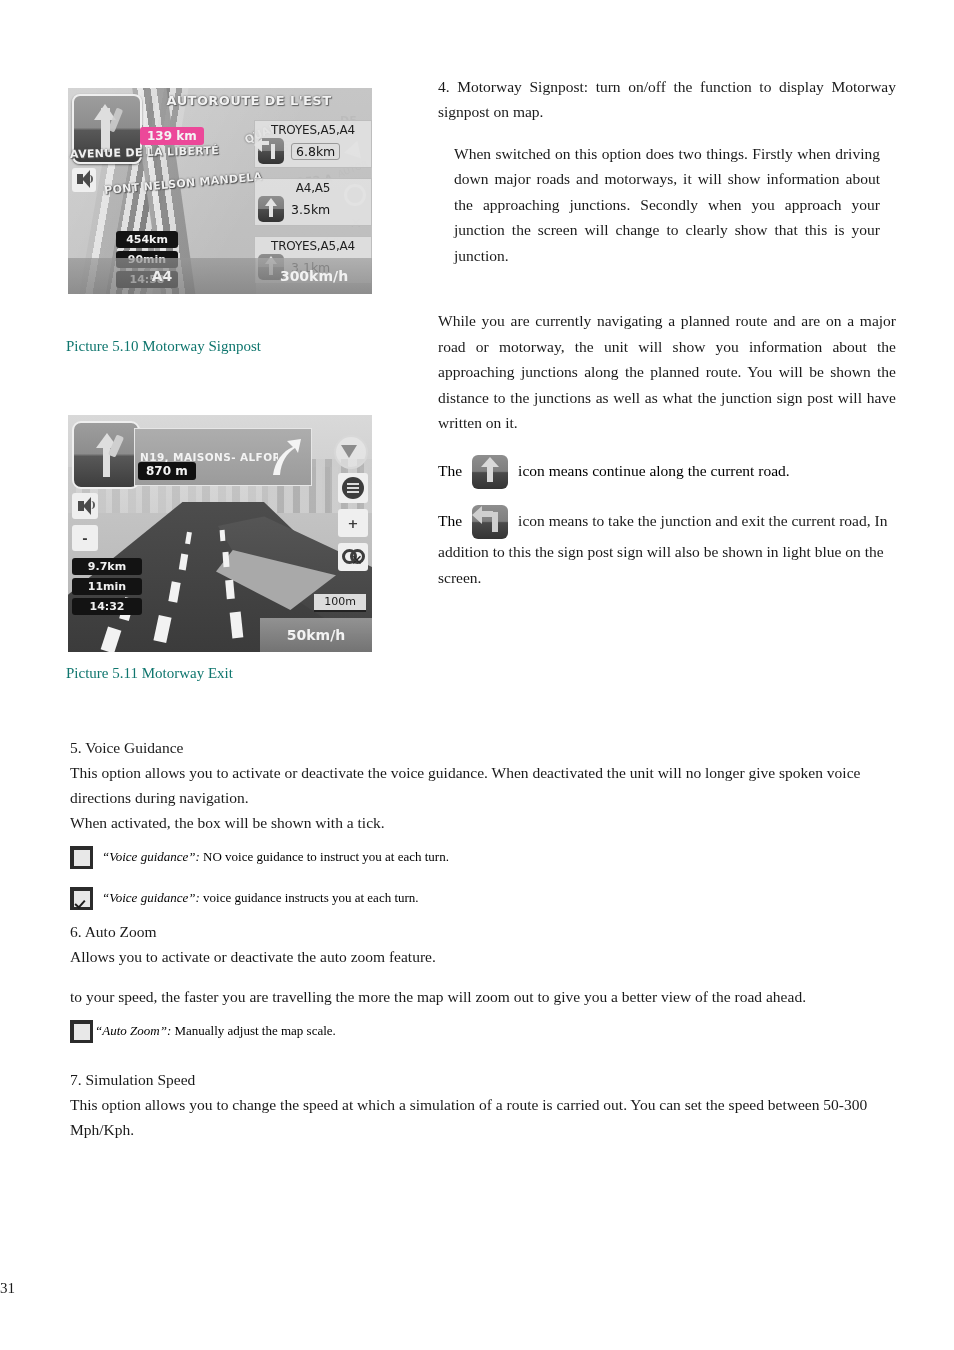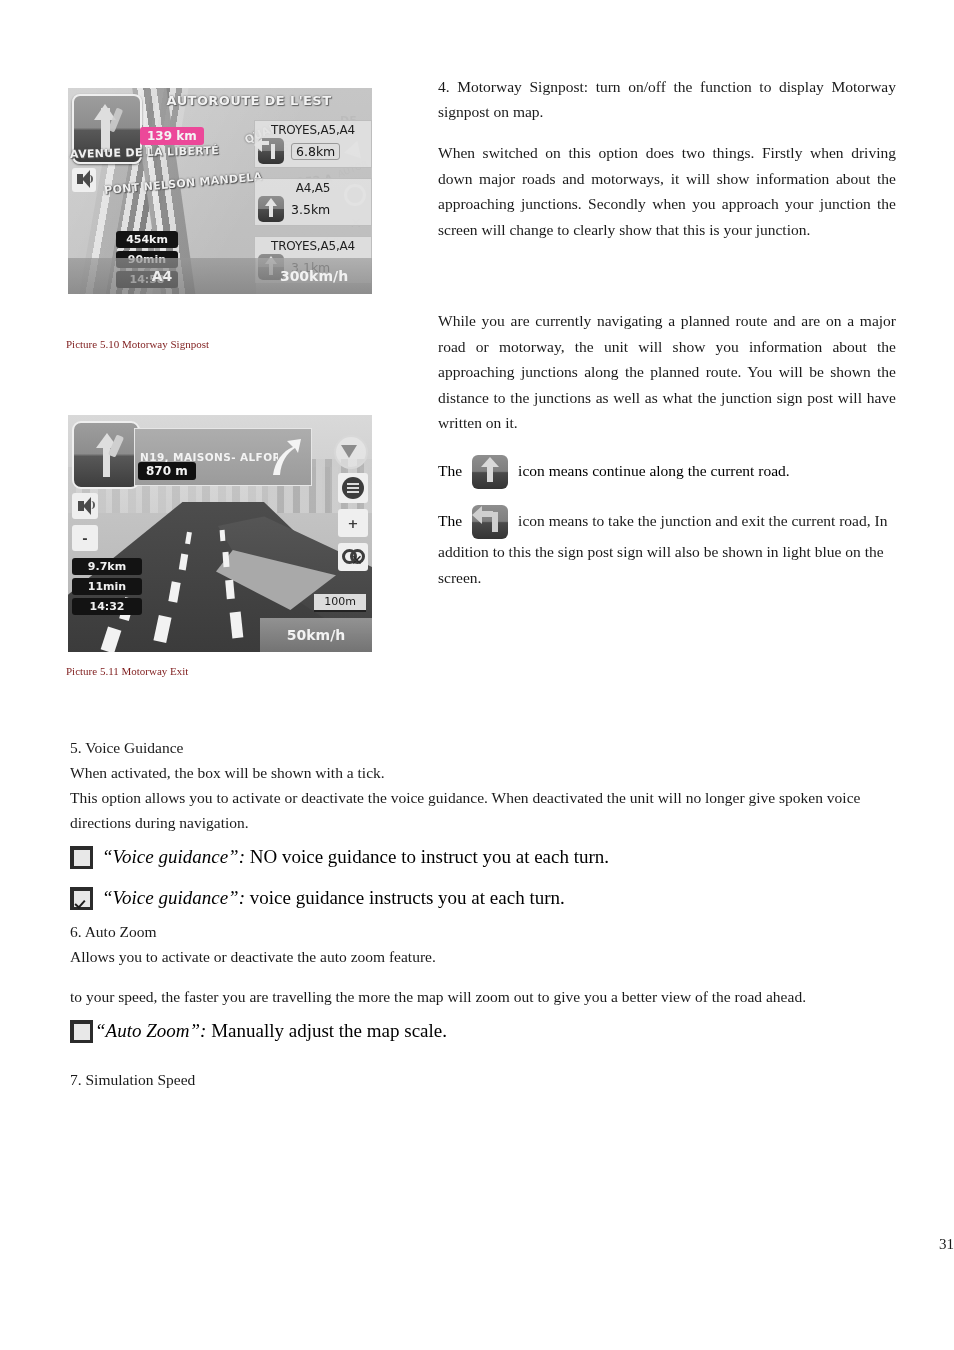--- a/index.html
+++ b/index.html
@@ -338,64 +338,64 @@
   .s2-speed{
     position:absolute;right:0;bottom:0;width:112px;height:34px;
     background:linear-gradient(180deg,rgba(160,160,160,.85),rgba(125,125,125,.85));
     color:#f2f2f2;font-family:"DejaVu Sans", sans-serif;font-weight:bold;font-size:14px;
     display:flex;align-items:center;justify-content:center;
   }
 
   
   .caption{
     position:absolute;
-    font-size:11px;color:#7f1d1d;
+    font-size:15px;color:#0f766e;
   }
   #cap1{left:66px;top:338px;}
   #cap2{left:66px;top:665px;}
 
   
   .body-col{
     position:absolute;left:70px;top:735px;width:826px;
   }
   .body-col .ln{
     font-size:15.5px;line-height:25px;color:#1a1a1a;margin:0;
   }
   .spacer-s{height:9px;}
   .spacer-m{height:16px;}
   .spacer-l{height:24px;}
 
   .cb-row{
     display:flex;align-items:flex-start;
     margin:0;
   }
   .cb-row .cb-txt{
-    font-size:19px;line-height:25px;margin-left:9px;
+    font-size:13px;line-height:25px;margin-left:9px;
   }
   .cb-row.tight .cb-txt{margin-left:2px;}
   .chk{
     flex:0 0 auto;
     width:23px;height:23px;
     background:#2b2b2b;
     display:flex;align-items:center;justify-content:center;
     position:relative;top:2px;
   }
   .chk .inner{
     width:16px;height:16px;background:#e8e8e8;position:relative;
   }
   .chk .inner.tick::after{
     content:"";position:absolute;left:3px;top:7px;
     width:4px;height:8px;border:solid #1d1d1d;border-width:0 2.4px 2.4px 0;
     transform:rotate(42deg);
   }
   em.q{font-style:italic;}
 
   .pagenum{
-    position:absolute;left:0;right:0;top:1236px;
-    text-align:right;font-size:15px;color:#1a1a1a;
+    position:absolute;left:0;right:0;top:1280px;
+    text-align:left;font-size:15px;color:#1a1a1a;
   }
 
   
   .chip{
     display:inline-block;vertical-align:middle;
     width:36px;height:34px;border-radius:6px;
     background:linear-gradient(180deg,#8e8e8e 0%,#7f7f7f 48%,#4a4a4a 52%,#343434 100%);
     position:relative;margin:0 10px;
   }
   .chip .up{
@@ -563,39 +563,39 @@
     </div>
 
     <div class="s2-scale">100m</div>
     <div class="s2-speed">50km/h</div>
   </div>
 
   <div class="caption" id="cap2">Picture 5.11 Motorway Exit</div>
 
   <div class="right-col">
     <p class="para">4. Motorway Signpost: turn on/off the function to display Motorway signpost on map.</p>
-    <p class="para" style="margin:0;">When switched on this option does two things. Firstly when driving down major roads and motorways, it will show information about the approaching junctions. Secondly when you approach your junction the screen will change to clearly show that this is your junction.</p>
+    <p class="para" style="margin:16px;">When switched on this option does two things. Firstly when driving down major roads and motorways, it will show information about the approaching junctions. Secondly when you approach your junction the screen will change to clearly show that this is your junction.</p>
   </div>
 
   <div class="rc-block2">
     <p class="para" style="padding-left:6px;">While you are currently navigating a planned route and are on a major road or motorway, the unit will show you information about the approaching junctions along the planned route. You will be shown the distance to the junctions as well as what the junction sign post will have written on it.</p>
   </div>
 
   <div class="icon-line" style="top:455px;">
     <span class="lead">The</span><span class="chip"><span class="up"></span></span><span class="lead">icon means continue along the current road.</span>
   </div>
 
   <div class="icon-line" style="top:505px;">
     <span class="lead">The</span><span class="chip"><span class="lf"></span></span><span class="lead para" style="display:inline;">icon means to take the junction and exit the current road, In addition to this the sign post sign will also be shown in light blue on the screen.</span>
   </div>
 
   <div class="body-col">
     <p class="ln">5. Voice Guidance</p>
+    <p class="ln">This option allows you to activate or deactivate the voice guidance. When deactivated the unit will no longer give spoken voice directions during navigation.</p>
     <p class="ln">When activated, the box will be shown with a tick.</p>
-    <p class="ln">This option allows you to activate or deactivate the voice guidance. When deactivated the unit will no longer give spoken voice directions during navigation.</p>
 
     <div class="spacer-s"></div>
     <div class="cb-row">
       <span class="chk">
           <span class="inner"></span>
         </span>
       <span class="cb-txt"><em class="q">“Voice guidance”:</em><span> NO voice guidance to instruct you at each turn.</span></span>
     </div>
 
     <div class="spacer-m"></div>
@@ -617,17 +617,18 @@
     <div class="spacer-s"></div>
     <div class="cb-row tight">
       <span class="chk">
           <span class="inner"></span>
         </span>
       <span class="cb-txt"><em class="q">“Auto Zoom”:</em><span> Manually adjust the map scale.</span></span>
     </div>
 
     <div class="spacer-l"></div>
     <p class="ln">7. Simulation Speed</p>
+    <p class="ln">This option allows you to change the speed at which a simulation of a route is carried out. You can set the speed between 50-300 Mph/Kph.</p>
   </div>
 
   <div class="pagenum">31</div>
 
 </div>
 
 </body></html>

